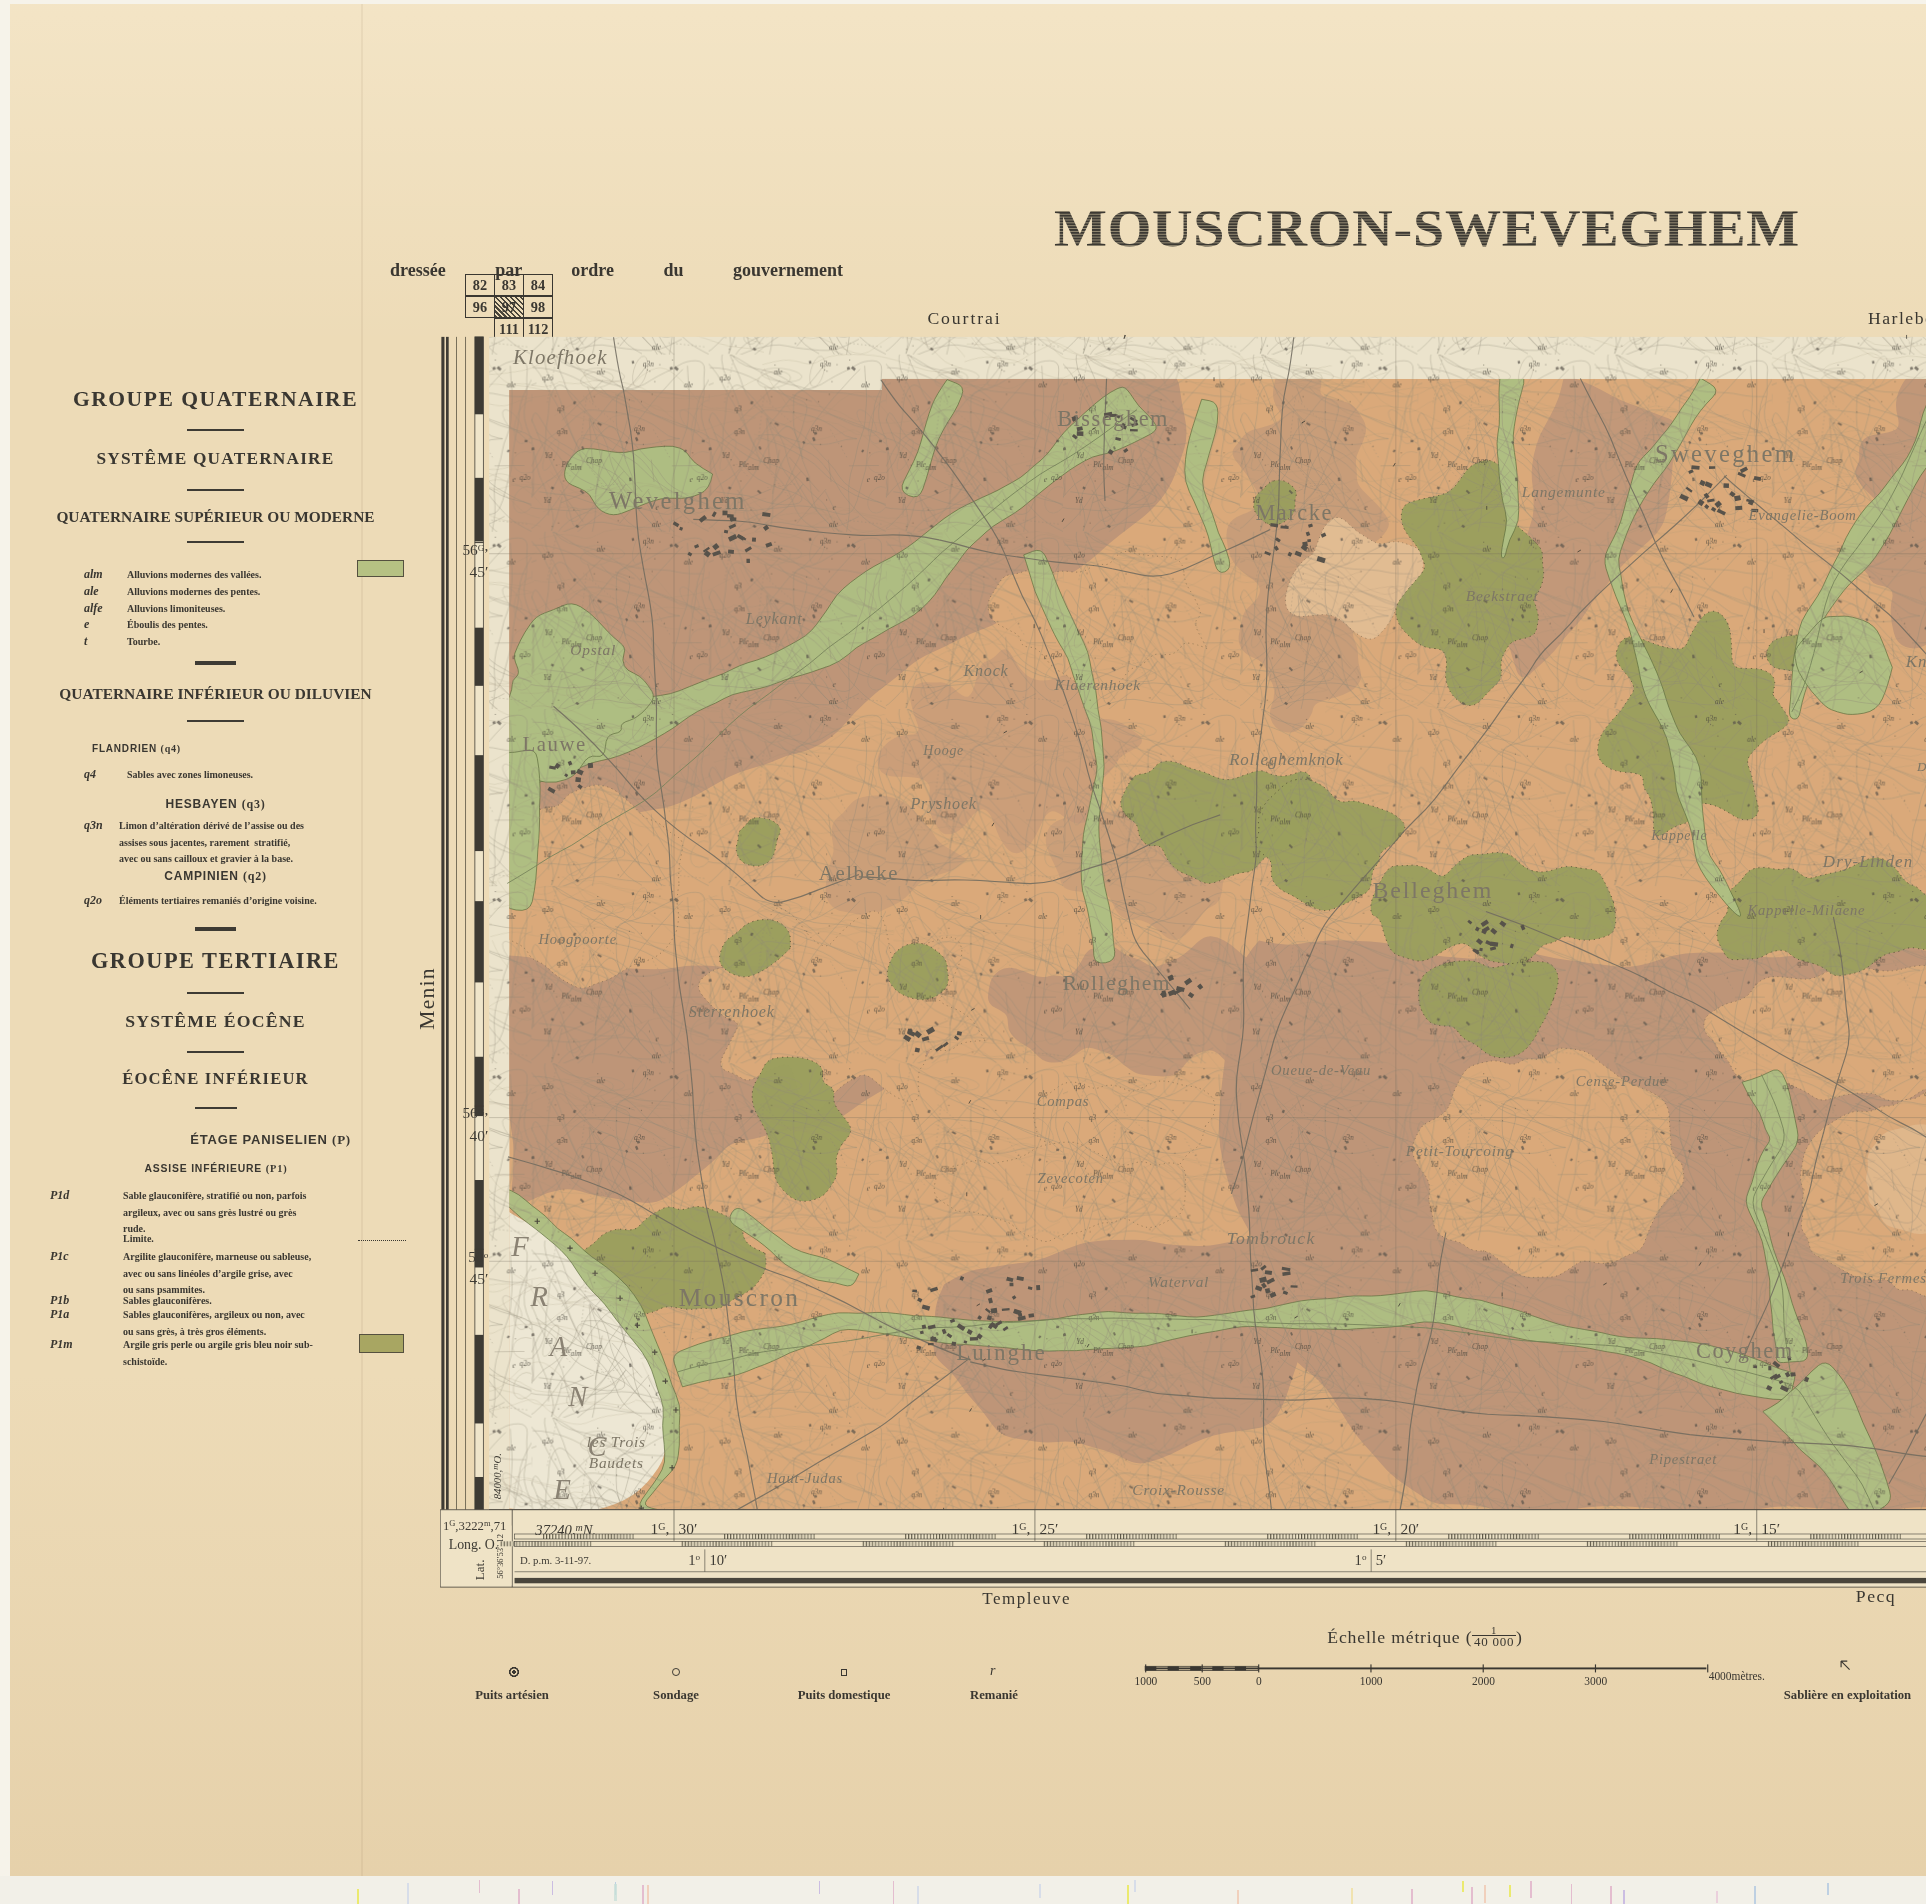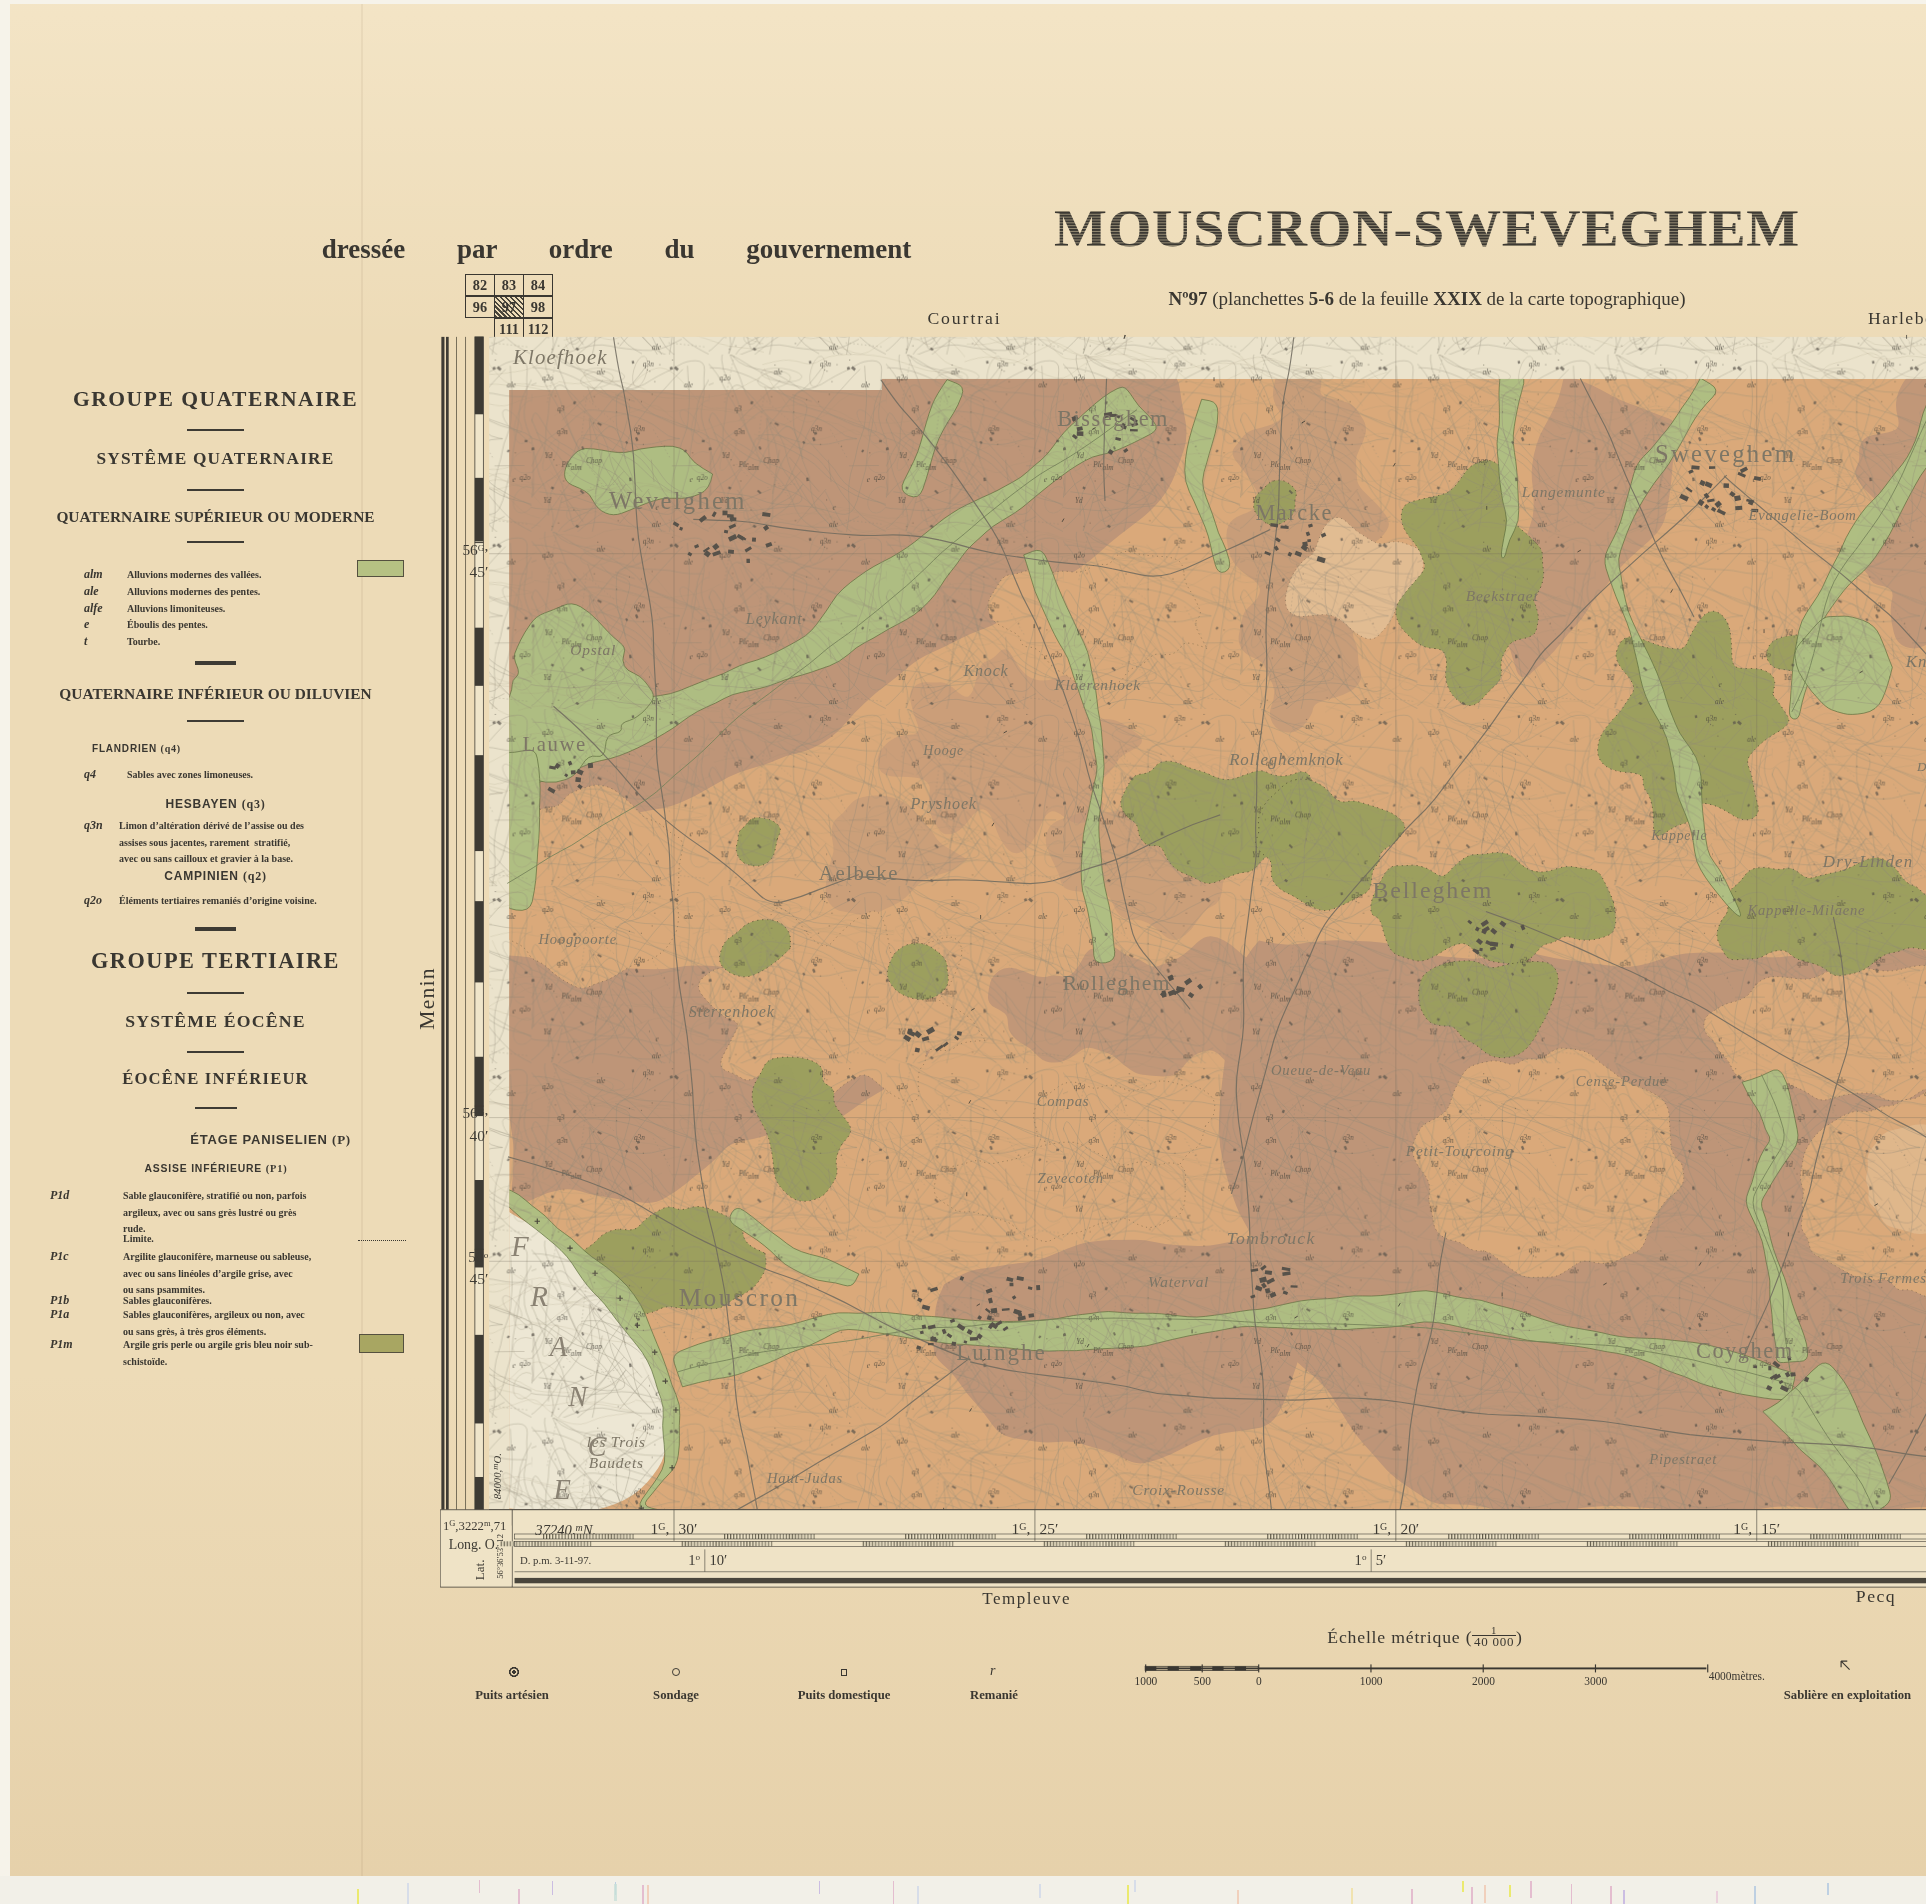--- a/index.html
+++ b/index.html
@@ -14,21 +14,21 @@
 .swatch{position:absolute;border:0.8px solid #55503f}
 </style></head>
 <body>
 <div class="page">
 
 <div class="a" style="left:0;top:0;width:2843px;height:1905px;background:linear-gradient(180deg,rgba(255,246,225,.35),rgba(0,0,0,0) 18%,rgba(0,0,0,0) 72%,rgba(196,160,110,.18));"></div>
 
 <div class="a" style="left:361px;top:0;width:1.9px;height:1905px;background:rgba(120,95,60,.08)"></div>
 
 
-<div class="a b" style="left:297px;top:234px;width:639px;text-align:center;font-size:27px;word-spacing:45px;white-space:nowrap">dressée par ordre du gouvernement</div>
+<div class="a b" style="left:297px;top:260px;width:639px;text-align:center;font-size:18px;word-spacing:45px;white-space:nowrap">dressée par ordre du gouvernement</div>
 
 <div class="a" style="left:465px;top:274px;width:88px;height:66px;font-size:14.3px;font-weight:bold;line-height:21.6px;text-align:center">
       <div style="position:absolute;left:0px;top:0px;width:28px;height:20.4px;border:1.2px solid #3a3731">82</div>
       <div style="position:absolute;left:29px;top:0px;width:28px;height:20.4px;border:1.2px solid #3a3731">83</div>
       <div style="position:absolute;left:58px;top:0px;width:28px;height:20.4px;border:1.2px solid #3a3731">84</div>
       <div style="position:absolute;left:0px;top:22px;width:28px;height:20.4px;border:1.2px solid #3a3731">96</div>
       <div style="position:absolute;left:29px;top:22px;width:28px;height:20.4px;border:1.2px solid #3a3731;background:repeating-linear-gradient(45deg,#4a453a 0 1.5px,rgba(0,0,0,0) 1.5px 3.5px)">97</div>
       <div style="position:absolute;left:58px;top:22px;width:28px;height:20.4px;border:1.2px solid #3a3731">98</div>
       <div style="position:absolute;left:29px;top:44px;width:28px;height:20.4px;border:1.2px solid #3a3731">111</div>
       <div style="position:absolute;left:58px;top:44px;width:28px;height:20.4px;border:1.2px solid #3a3731">112</div>
@@ -39,21 +39,20 @@
         <pattern id="ts" width="8" height="8" patternUnits="userSpaceOnUse">
           <rect width="8" height="8" fill="#9a9078"></rect>
           <rect width="8" height="5.4" fill="#3c3933"></rect>
         </pattern>
       </defs>
       <g transform="scale(1 0.93)">
         <text x="1005" y="160" font-size="146" font-weight="bold" letter-spacing="2" text-anchor="middle" font-family="Liberation Serif" fill="url(#ts)">MOUSCRON-SWEVEGHEM</text>
       </g>
     </svg>
 
-<div class="a" style="left:1040px;top:288px;width:774px;text-align:center;font-size:19px;white-space:nowrap"><span class="b">Nº97</span> (planchettes <span class="b">5-6</span> de la feuille <span class="b">XXIX</span> de la carte topographique)</div>
 
 <div class="a" style="left:880px;top:308px;width:169px;text-align:center;font-size:17.7px;letter-spacing:1.9px">Courtrai</div>
 
 <div class="a" style="left:1811px;top:308px;width:200px;text-align:center;font-size:17.7px;letter-spacing:1.5px">Harlebeke</div>
 
 <div class="a" style="left:331px;top:986px;width:193px;text-align:center;font-size:21.6px;letter-spacing:1.2px;transform:rotate(-90deg)">Menin</div>
 
 <div class="a" style="left:886px;top:1589px;width:185px;text-align:right;font-size:17px;letter-spacing:1.5px">Templeuve</div>
 
 <div class="a" style="left:1803px;top:1586px;width:146px;text-align:center;font-size:17.7px;letter-spacing:1.5px">Pecq</div>

